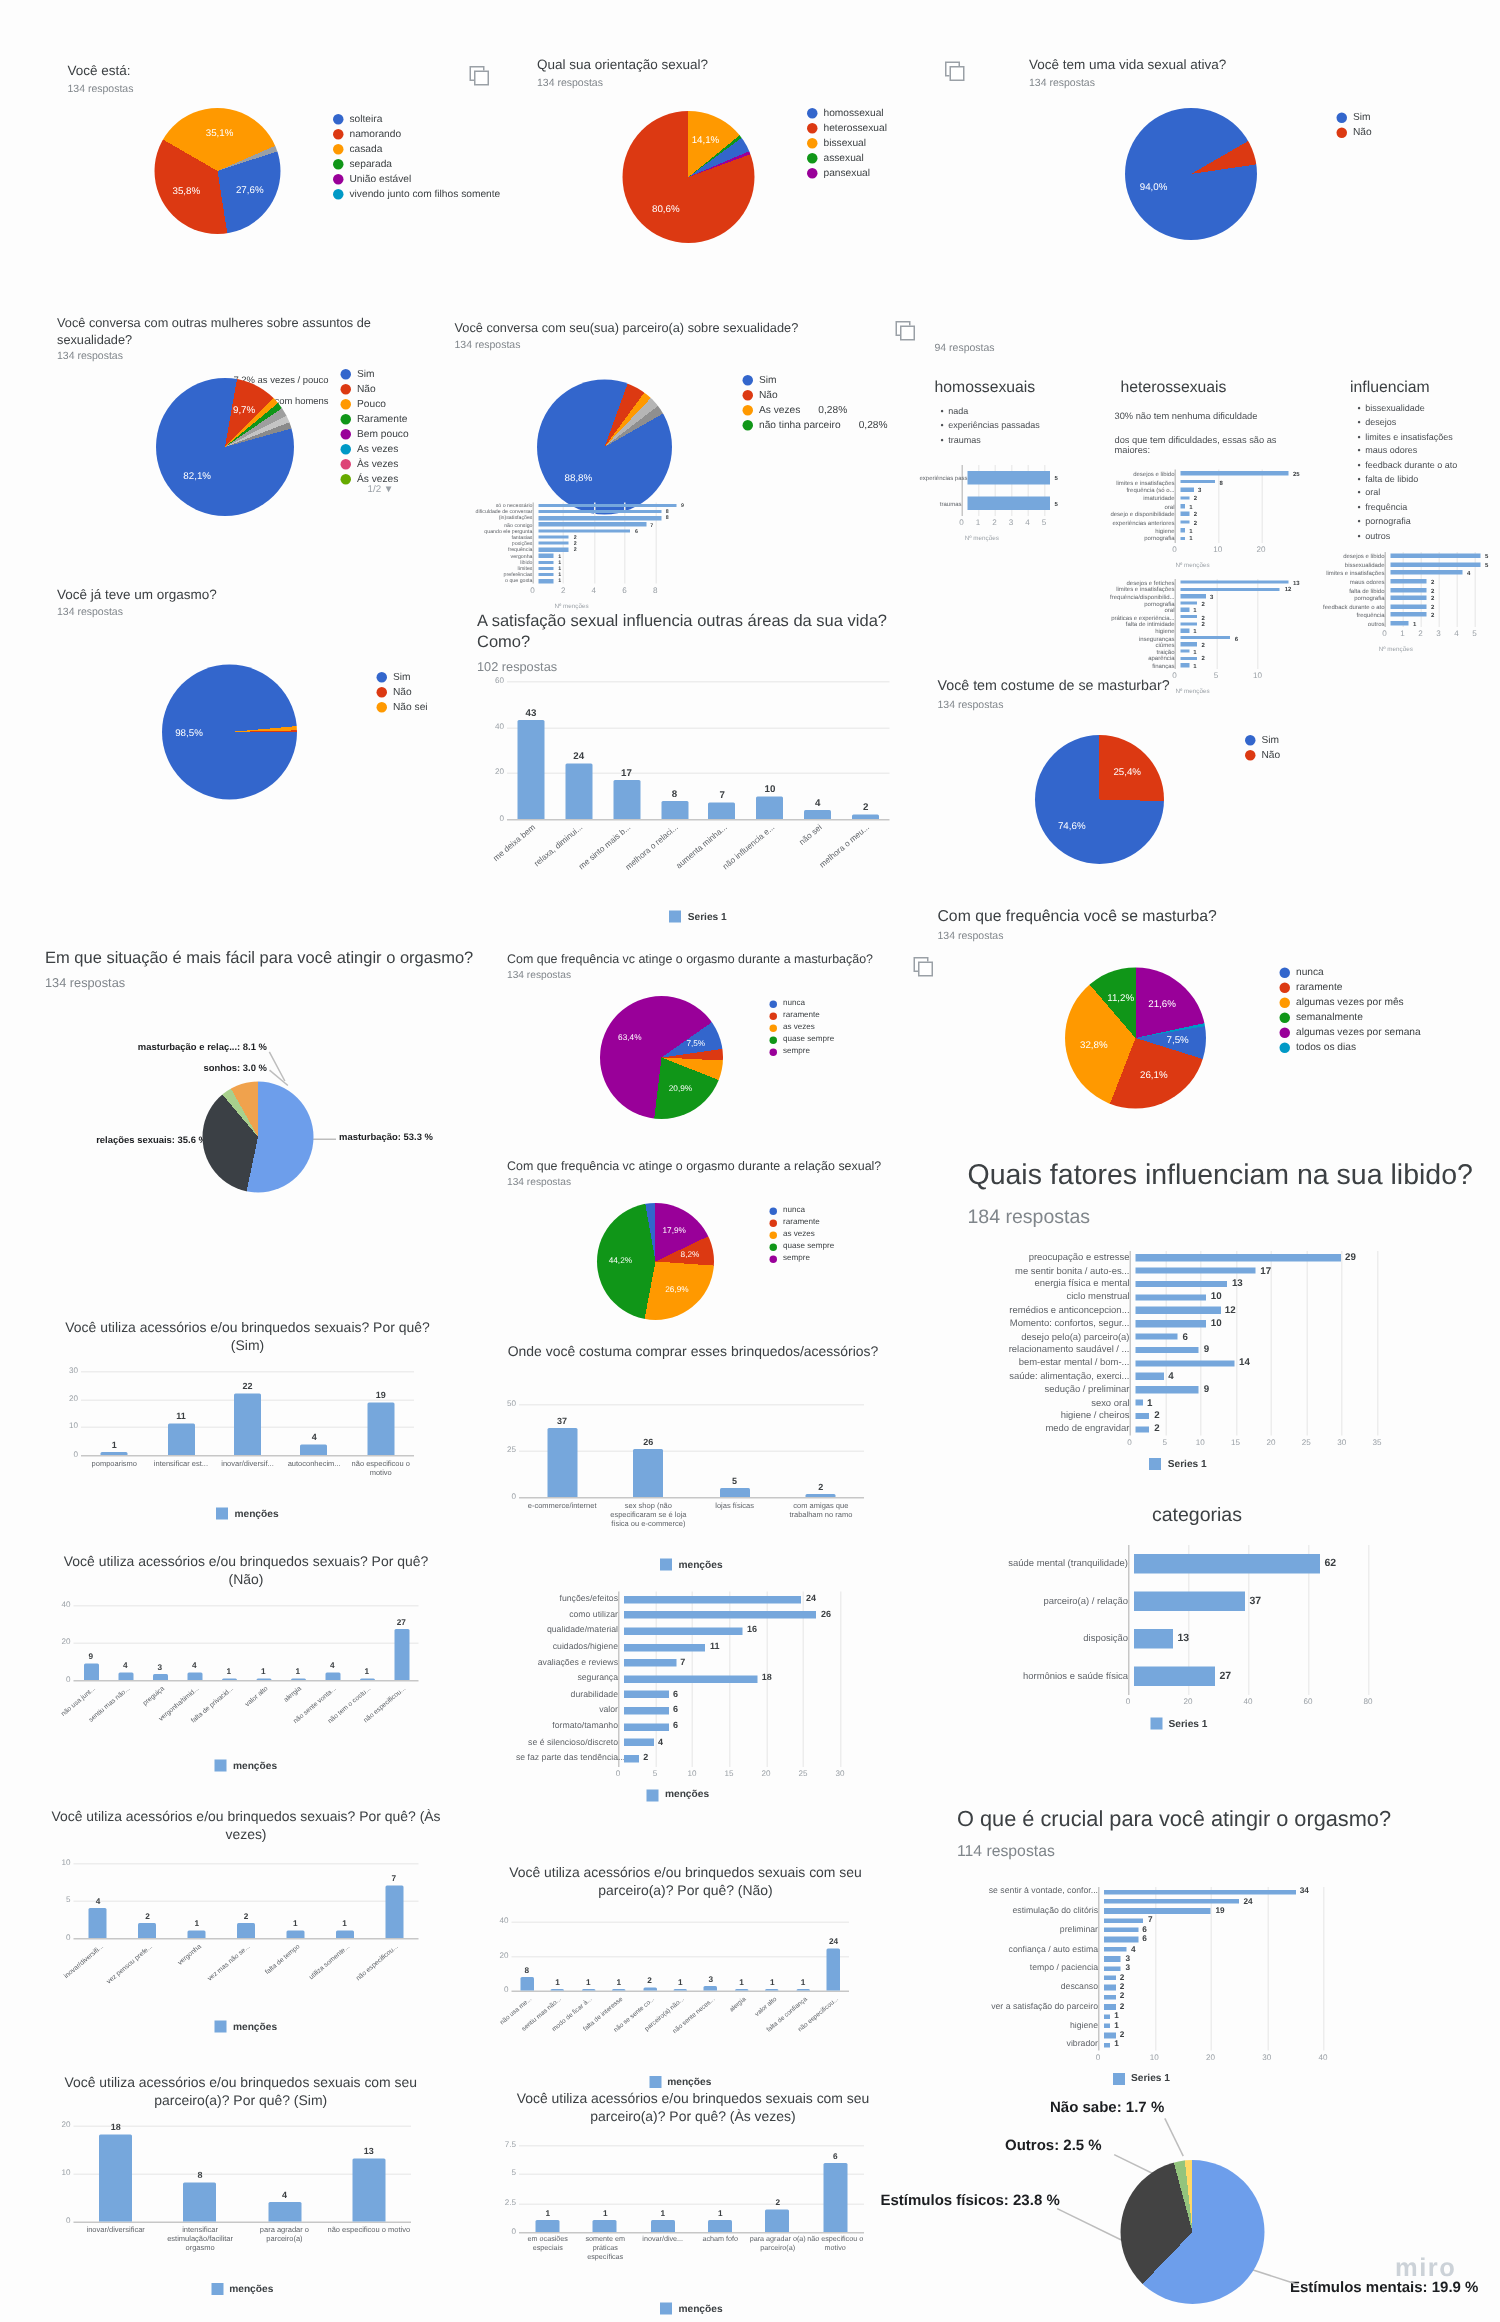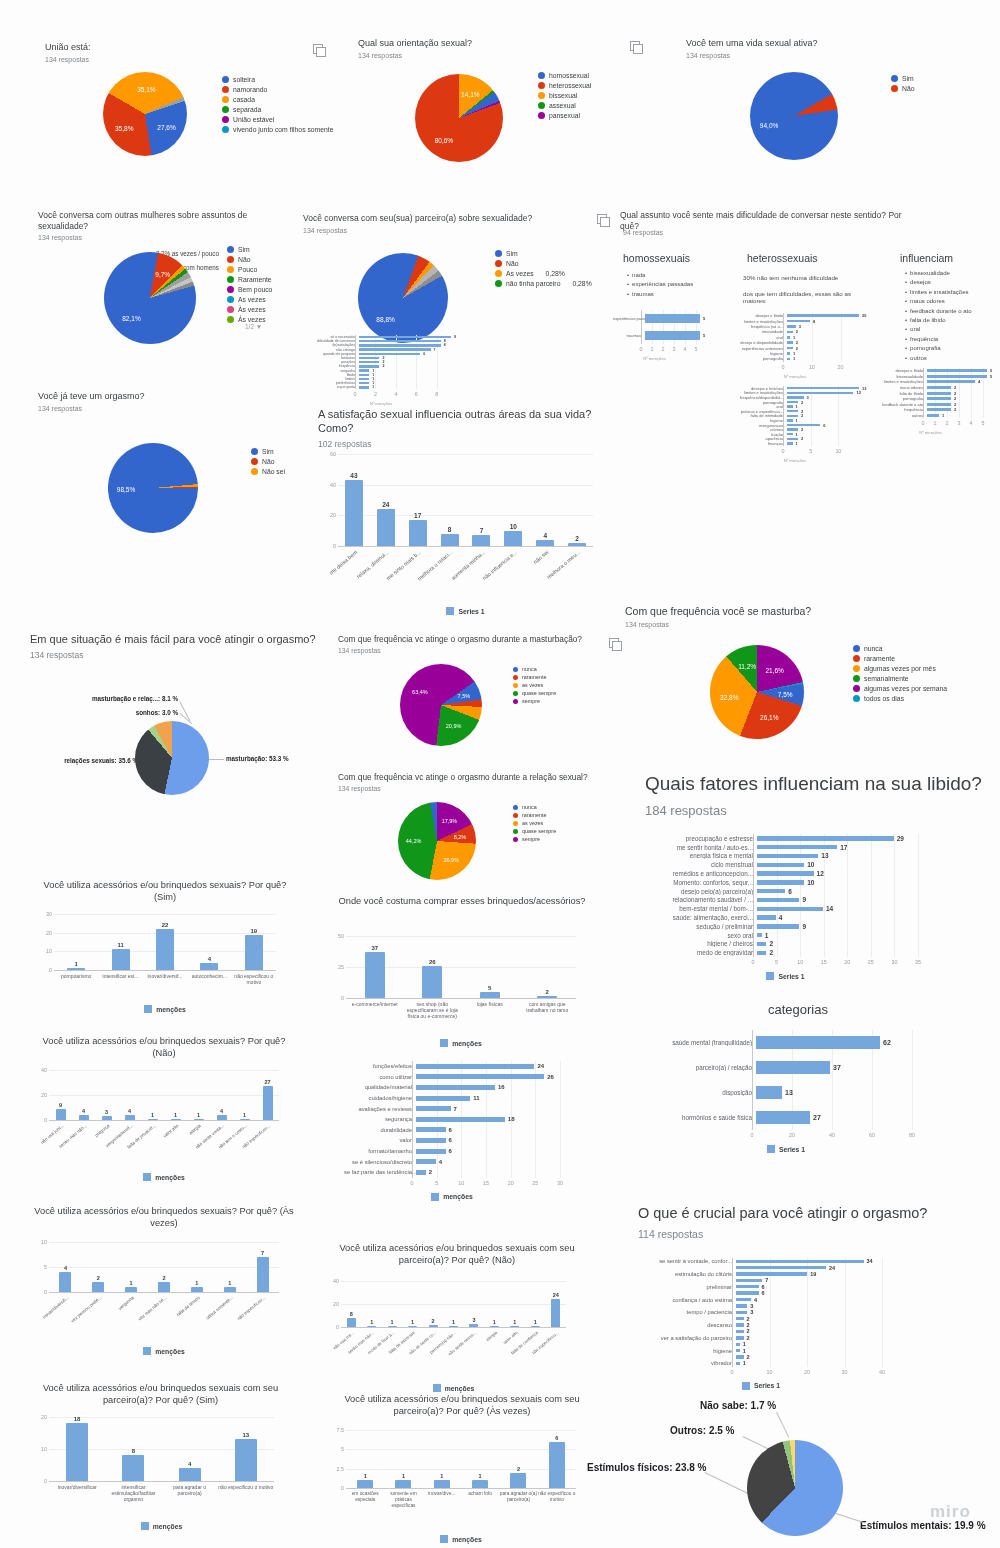--- a/index.html
+++ b/index.html
@@ -56,21 +56,21 @@
   .bullets{display:flex;flex-direction:column;gap:2.5px;color:#4a4e52;}
   .bullets .bi{display:flex;gap:3px;line-height:1.15;}
   .watermark{position:absolute;font-size:17px;color:#ccd2d8;letter-spacing:1px;font-weight:bold;}
 </style>
 </head>
 <body>
 
 <div id="board">
 
   <div class="sec" style="left:45px;top:42px;width:265px;">
-    <div class="t" style="font-size:9px">União está:</div>
+    <div class="t" style="font-size:9px">Você está:</div>
     <div class="sub">134 respostas</div>
     <div class="pie-box" style="left: 58px; top: 30px; width: 84px; height: 84px;">
         <div class="pie" style="background: conic-gradient(from 300deg, rgb(255, 153, 0) 0deg, rgb(255, 153, 0) 126.4deg, rgb(154, 160, 166) 126.4deg, rgb(154, 160, 166) 131.8deg, rgb(51, 102, 204) 131.8deg, rgb(51, 102, 204) 231.1deg, rgb(220, 57, 18) 231.1deg, rgb(220, 57, 18) 360deg);"></div>
         <div class="pie-label" style="left: 43.3979px; top: 16.8388px;">35,1%</div>
         <div class="pie-label" style="left: 63.5003px; top: 55.1445px;">27,6%</div>
         <div class="pie-label" style="left: 21.2171px; top: 56.2517px;">35,8%</div>
       </div>
     <div class="legend" style="left:177px;top:34px">
         <div class="row">
           <span class="dot" style="background: rgb(51, 102, 204);"></span>
@@ -307,21 +307,20 @@
           <span style="left: 40.8889px;">4</span>
           <span style="left: 61.3333px;">6</span>
           <span style="left: 81.7778px;">8</span>
         </div>
         <div class="axiscap" style="width: 132px;">Nº menções</div>
       </div>
   </div>
 
   <div class="sec" style="left:595px;top:208px;width:398px;height:265px;">
     <div class="frameicon" style="left:2px;top:6px"></div>
-    <div class="t" style="font-size:8.5px;width:300px;position:absolute;left:25px;top:2px">Qual assunto você sente mais dificuldade de conversar neste sentido? Por quê?</div>
     <div class="sub" style="position:absolute;left:28px;top:18px">94 respostas</div>
 
     <div class="t" style="font-size:10.5px;position:absolute;left:28px;top:44px">homossexuais</div>
     <div class="bullets" style="position:absolute;left:32px;top:64px;font-size:6px">
         <div class="bi">
           <span>•</span>
           <span>nada</span>
         </div>
         <div class="bi">
           <span>•</span>
@@ -716,20 +715,39 @@
             <span style="font-size: 5.5px;">melhora o meu...</span>
           </div>
         </div>
         <div class="vlegend" style="width: 255px;">
           <span class="sw"></span>
           <span>Series 1</span>
         </div>
       </div>
   </div>
 
+  <div class="sec" style="left:625px;top:452px;width:310px;">
+    <div class="t" style="font-size:9.5px">Você tem costume de se masturbar?</div>
+    <div class="sub">134 respostas</div>
+    <div class="pie-box" style="left: 65px; top: 38px; width: 86px; height: 86px;">
+        <div class="pie" style="background: conic-gradient(rgb(220, 57, 18) 0deg, rgb(220, 57, 18) 91.4deg, rgb(51, 102, 204) 91.4deg, rgb(51, 102, 204) 360deg);"></div>
+        <div class="pie-label" style="left: 61.4712px; top: 24.9873px;">25,4%</div>
+        <div class="pie-label" style="left: 24.5288px; top: 61.0127px;">74,6%</div>
+      </div>
+    <div class="legend" style="left:205px;top:38px">
+        <div class="row">
+          <span class="dot" style="background: rgb(51, 102, 204);"></span>
+          <span>Sim</span>
+        </div>
+        <div class="row">
+          <span class="dot" style="background: rgb(220, 57, 18);"></span>
+          <span>Não</span>
+        </div>
+      </div>
+  </div>
 
   <div class="sec" style="left:625px;top:605px;width:360px;">
     <div class="t" style="font-size:10.5px">Com que frequência você se masturba?</div>
     <div class="sub">134 respostas</div>
     <div class="pie-box" style="left: 85px; top: 40px; width: 94px; height: 94px;">
         <div class="pie" style="background: conic-gradient(rgb(153, 0, 153) 0deg, rgb(153, 0, 153) 77.8deg, rgb(0, 153, 198) 77.8deg, rgb(0, 153, 198) 80.3deg, rgb(51, 102, 204) 80.3deg, rgb(51, 102, 204) 107.3deg, rgb(220, 57, 18) 107.3deg, rgb(220, 57, 18) 201.2deg, rgb(255, 153, 0) 201.2deg, rgb(255, 153, 0) 319.3deg, rgb(16, 150, 24) 319.3deg, rgb(16, 150, 24) 359.6deg);"></div>
         <div class="pie-label" style="left: 64.7009px; top: 25.0474px;">21,6%</div>
         <div class="pie-label" style="left: 75.1387px; top: 48.8591px;">7,5%</div>
         <div class="pie-label" style="left: 59.2469px; top: 72.4018px;">26,1%</div>
         <div class="pie-label" style="left: 19.2048px; top: 51.7611px;">32,8%</div>

